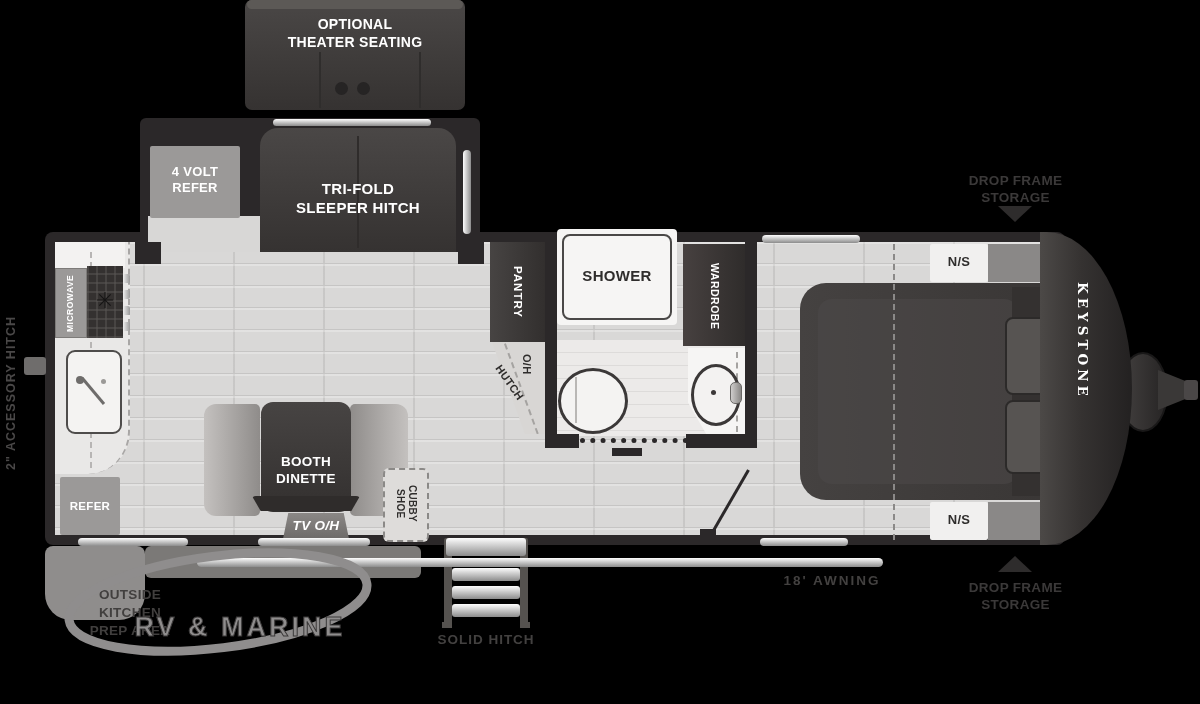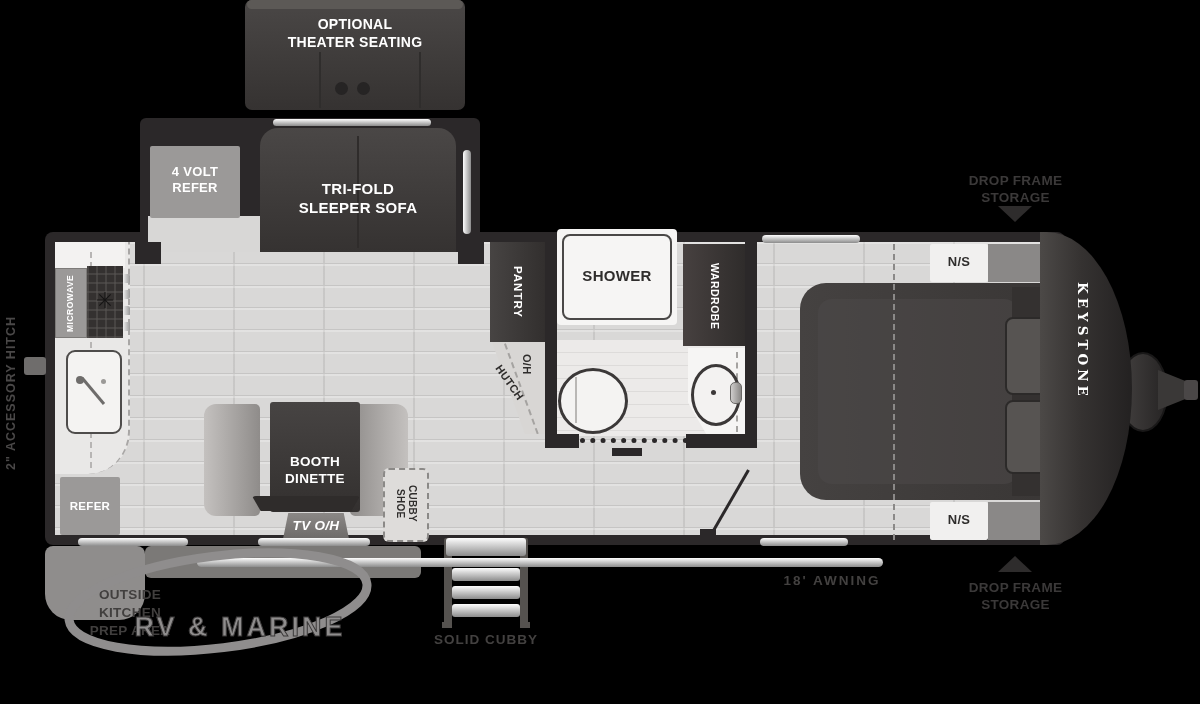--- a/index.html
+++ b/index.html
@@ -43,21 +43,21 @@
   <div class="abs" style="left:140px;top:118px;width:340px;height:134px;background:#2b2829;border-radius:6px 6px 0 0;z-index:3;">
     <div class="abs" style="left:8px;top:98px;width:122px;height:36px;background:#d8d7d6;"></div>
     <div class="graybox" style="left:10px;top:28px;width:90px;height:72px;border-radius:2px;">
       <div class="lbl" style="left:0;top:18px;width:90px;font-size:13px;">4 VOLT
 REFER</div>
     </div>
     <div class="silver" style="left:133px;top:1px;width:158px;height:7px;"></div>
     <div class="darkbox" style="left:120px;top:10px;width:196px;height:124px;border-radius:18px 18px 0 0;">
       <div class="abs" style="left:97px;top:8px;width:2px;height:112px;background:#2f2c2b;"></div>
       <div class="lbl" style="left:0;top:52px;width:196px;font-size:15px;">TRI-FOLD
-SLEEPER SOFA</div>
+SLEEPER HITCH</div>
     </div>
     <div class="silver-v" style="left:323px;top:32px;width:8px;height:84px;"></div>
   </div>
 
   <div class="abs" style="left:45px;top:232px;width:1020px;height:313px;background:#2b2829;border-radius:8px;z-index:1;">
     <div class="abs floor" style="left:10px;top:10px;width:1000px;height:293px;"></div>
   </div>
 
   <div class="wall" style="left:135px;top:242px;width:26px;height:22px;z-index:4;"></div>
   <div class="wall" style="left:458px;top:242px;width:26px;height:22px;z-index:4;"></div>
@@ -85,21 +85,21 @@
     <div class="abs" style="left:8px;top:24px;width:8px;height:8px;border-radius:50%;background:#6e6c6b;"></div>
     <div class="abs" style="left:33px;top:27px;width:5px;height:5px;border-radius:50%;background:#9b9997;"></div>
   </div>
 
   <div class="graybox" style="left:60px;top:477px;width:60px;height:58px;border-radius:2px;z-index:3;">
     <div class="lbl" style="left:0;top:22px;width:60px;font-size:11.5px;">REFER</div>
   </div>
 
   <div class="abs" style="left:204px;top:404px;width:56px;height:112px;background:linear-gradient(90deg,#c4c1bf,#8f8c8a);border-radius:12px 5px 5px 12px;z-index:2;"></div>
   <div class="abs" style="left:350px;top:404px;width:58px;height:112px;background:linear-gradient(90deg,#8f8c8a,#c4c1bf);border-radius:5px 12px 12px 5px;z-index:2;"></div>
-  <div class="abs" style="left:270px;top:402px;width:90px;height:110px;background:linear-gradient(180deg,#474443,#33302f);border-radius:3px;z-index:3;">
+  <div class="abs" style="left:261px;top:402px;width:90px;height:110px;background:linear-gradient(180deg,#474443,#33302f);border-radius:12px;z-index:3;">
     <div class="lbl" style="left:0;top:52px;width:90px;font-size:13.5px;">BOOTH
 DINETTE</div>
   </div>
   <div class="abs" style="left:252px;top:496px;width:108px;height:15px;background:#2f2c2b;border-radius:4px;clip-path:polygon(0 0,100% 0,92% 100%,8% 100%);z-index:3;"></div>
   <div class="abs" style="left:283px;top:513px;width:66px;height:26px;background:linear-gradient(180deg,#8b8886,#6d6a68);clip-path:polygon(8% 0,92% 0,100% 100%,0 100%);z-index:3;font-style:italic;">
     <div class="lbl" style="left:0;top:5px;width:66px;font-size:13.5px;">TV O/H</div>
   </div>
   <div class="abs" style="left:383px;top:468px;width:42px;height:70px;background:#dedcda;border:2px dashed #8b8987;border-radius:6px;z-index:3;">
     <div class="lbl lbl-dark" style="left:8px;top:4px;height:60px;font-size:10px;writing-mode:vertical-lr;">SHOE
 CUBBY</div>
@@ -181,21 +181,21 @@
   <div class="abs" style="left:440px;top:534px;width:92px;height:96px;z-index:6;">
     <div class="abs" style="left:4px;top:4px;width:8px;height:86px;background:#55524f;border-radius:2px;"></div>
     <div class="abs" style="left:80px;top:4px;width:8px;height:86px;background:#55524f;border-radius:2px;"></div>
     <div class="silver" style="left:6px;top:4px;width:80px;height:18px;border-radius:3px;"></div>
     <div class="silver" style="left:12px;top:34px;width:68px;height:13px;border-radius:3px;"></div>
     <div class="silver" style="left:12px;top:52px;width:68px;height:13px;border-radius:3px;"></div>
     <div class="silver" style="left:12px;top:70px;width:68px;height:13px;border-radius:3px;"></div>
     <div class="abs" style="left:2px;top:88px;width:10px;height:6px;background:#55524f;"></div>
     <div class="abs" style="left:80px;top:88px;width:10px;height:6px;background:#55524f;"></div>
   </div>
-  <div class="lbl lbl-ext" style="left:428px;top:632px;width:116px;font-size:13.5px;letter-spacing:1px;z-index:6;">SOLID CUBBY</div>
+  <div class="lbl lbl-ext" style="left:428px;top:632px;width:116px;font-size:13.5px;letter-spacing:1px;z-index:6;">SOLID HITCH</div>
 
   <div class="lbl" style="left:958px;top:173px;width:115px;font-size:13.5px;color:#3b3939;z-index:2;">DROP FRAME
 STORAGE</div>
   <div class="tri-down" style="left:998px;top:206px;"></div>
   <div class="tri-up" style="left:998px;top:556px;"></div>
   <div class="lbl" style="left:958px;top:580px;width:115px;font-size:13.5px;color:#3b3939;z-index:2;">DROP FRAME
 STORAGE</div>
 
   <div class="lbl vflip" style="left:4px;top:300px;height:185px;font-size:12.5px;color:#4a4848;letter-spacing:1px;z-index:2;">2" ACCESSORY HITCH</div>
   <div class="abs" style="left:24px;top:357px;width:22px;height:18px;background:#6f6d6c;border-radius:3px;z-index:2;"></div>

